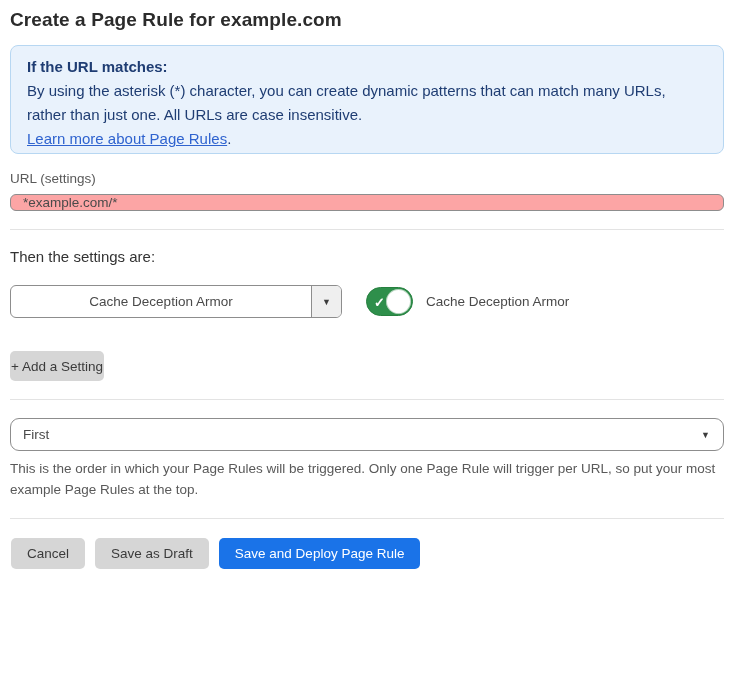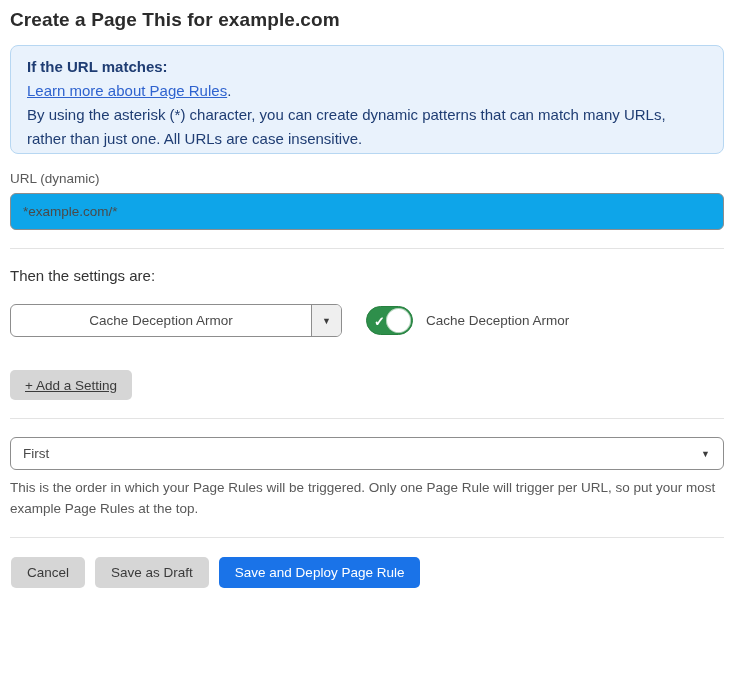--- a/index.html
+++ b/index.html
@@ -39,28 +39,28 @@
     cursor: pointer;
   }
 
   .field-label {
     font-size: 13.5px;
     color: #595959;
     margin: 0 0 7px 0;
   }
   .text-input {
     width: 100%;
-    height: 37px;
+    height: 17px;
     border: 1px solid #8d8d8d;
     border-radius: 6px;
     padding: 0 12px;
     font-size: 13.5px;
     color: #4a4a4a;
     font-family: inherit;
-    background: #0ea5e9;
+    background: #fca5a5;
     outline: none;
   }
   .hint {
     font-size: 13.5px;
     color: #595959;
     line-height: 21px;
     margin-top: 7px;
   }
 
   .divider {
@@ -152,52 +152,53 @@
     padding: 0 16px;
     font-size: 13.5px;
     font-family: inherit;
     cursor: pointer;
     display: inline-flex;
     align-items: center;
     justify-content: center;
   }
   .btn-gray { background: #d6d6d6; color: #3b3b3b; }
   .btn-blue { background: var(--accent-blue, #1a73e8); color: #ffffff; }
-  .add-setting-btn { margin-top: 33px; height: 30px; padding: 0 15px; text-decoration: underline; }
+  .add-setting-btn { margin-top: 33px; height: 30px; padding: 0 1px; }
 
   .select-full {
     width: 100%;
     position: relative;
+    border-radius: 9px;
   }
   .select-full .select-text { padding-right: 34px; }
   .select-full-arrow {
     position: absolute;
     right: 13px;
     top: 50%;
     transform: translateY(-50%);
     font-size: 9px;
     color: #3c3c3c;
   }
 
   .footer-buttons { display: flex; gap: 10px; padding: 1px 0 16px 1px; }
 </style>
 </head>
 <body>
 
 <div class="container">
 
-  <h1 class="page-title">Create a Page This for example.com</h1>
+  <h1 class="page-title">Create a Page Rule for example.com</h1>
 
   <div class="info-box">
     <div class="info-heading">If the URL matches:</div>
+    <div>By using the asterisk (*) character, you can create dynamic patterns that can match many URLs, rather than just one. All URLs are case insensitive.</div>
     <div><a class="info-link">Learn more about Page Rules</a><span>.</span></div>
-    <div>By using the asterisk (*) character, you can create dynamic patterns that can match many URLs, rather than just one. All URLs are case insensitive.</div>
-  </div>
-
-  <div class="field-label">URL (dynamic)</div>
+  </div>
+
+  <div class="field-label">URL (settings)</div>
   <input class="text-input" type="text" value="*example.com/*" style="">
 
   <hr class="divider">
 
   <h2 class="section-heading">Then the settings are:</h2>
 
   <div class="setting-row">
     <div class="select-box select-setting">
       <span class="select-text">Cache Deception Armor</span>
       <span class="select-arrow-btn">

